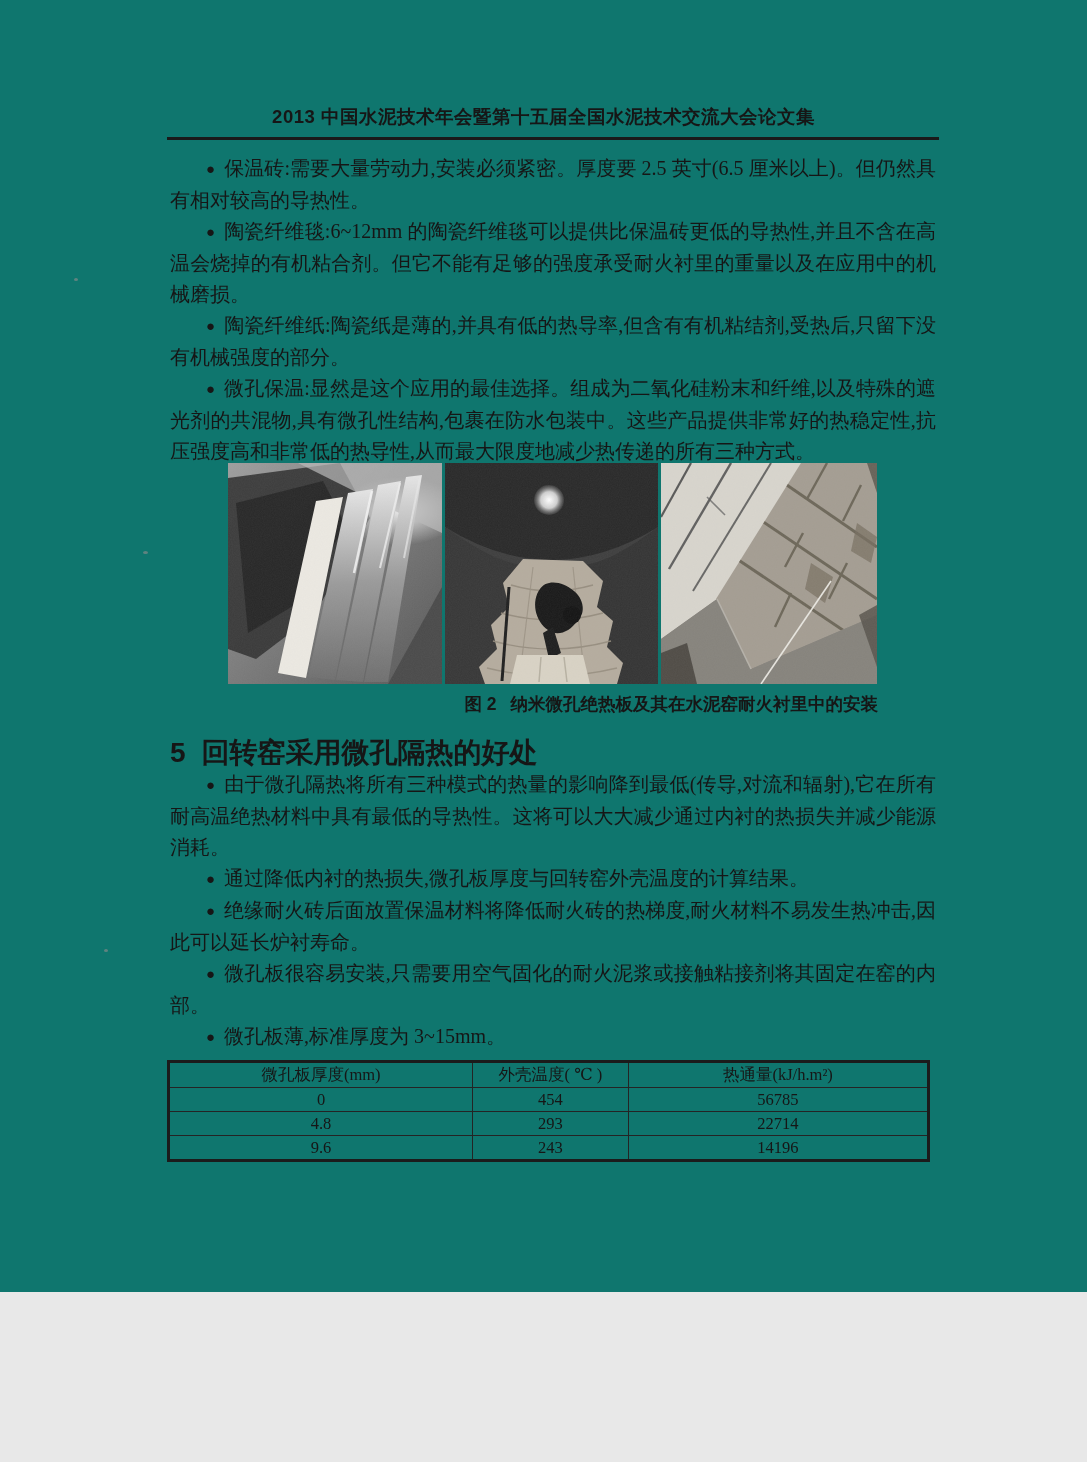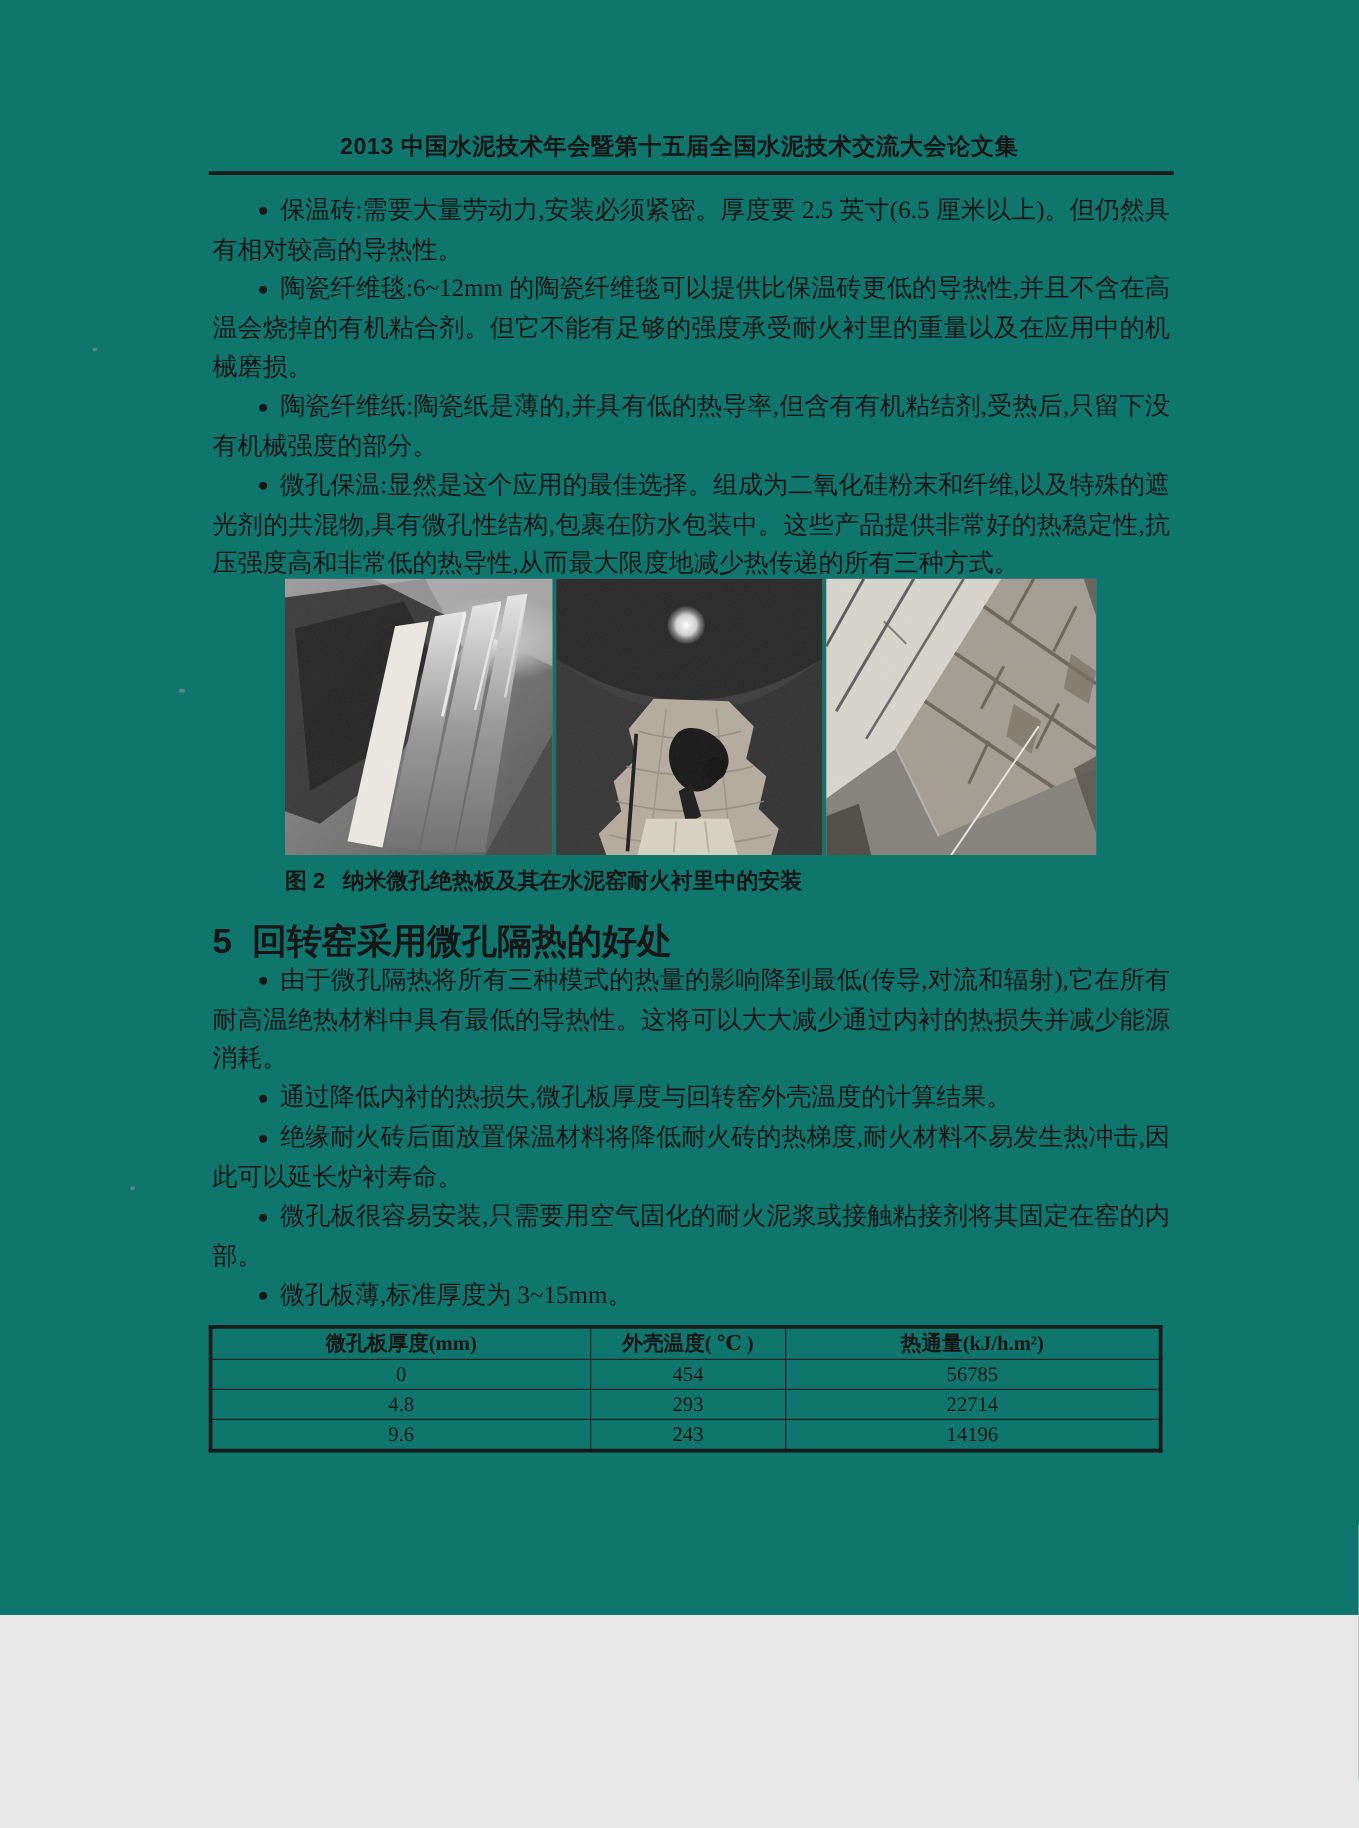--- a/index.html
+++ b/index.html
@@ -33,21 +33,21 @@
   .para{margin:0;text-indent:36px;}
   .bullet{
     display:inline-block;text-indent:0;
     font-size:15px;vertical-align:1px;margin-right:9px;
   }
   
   .figure-block{position:absolute;top:463px;left:228px;width:650px;}
   .photo-strip{display:flex;gap:3px;}
   .photo{display:block;background:#777;}
   .figure-caption{
-    margin-top:8px;text-align:left;
+    margin-top:8px;text-align:right;
     font-family:"Liberation Sans","DejaVu Sans",sans-serif;
     font-weight:700;font-size:17.5px;
   }
   .figure-caption .cap-label{margin-right:14px;}
   
   .section5{top:736px;}
   .section-heading{
     margin:0 0 0 0;
     font-family:"Liberation Sans","DejaVu Sans",sans-serif;
     font-weight:700;font-size:28px;line-height:33px;
@@ -67,21 +67,21 @@
     width:763px;border-collapse:collapse;table-layout:fixed;
     border:3px solid #1b1b1b;
     font-size:16.5px;
   }
   table.data th,table.data td{
     border:1.6px solid #242424;
     text-align:center;vertical-align:middle;
     padding:0;height:23px;
     font-weight:normal;
   }
-  table.data th{height:24px;font-weight:700;}
+  table.data th{height:24px;font-weight:400;}
   col.c1{width:40%;} col.c2{width:20.5%;} col.c3{width:39.5%;}
   
   .page-number{
     position:absolute;left:161px;top:1292px;
     font-size:19px;font-weight:600;letter-spacing:1px;
   }
   
   .speck{position:absolute;width:4px;height:3px;background:#8a8a8a;border-radius:50%;opacity:.65;}
   .speck.s1{left:74px;top:278px;}
   .speck.s2{left:143px;top:551px;width:5px;height:3px;}

